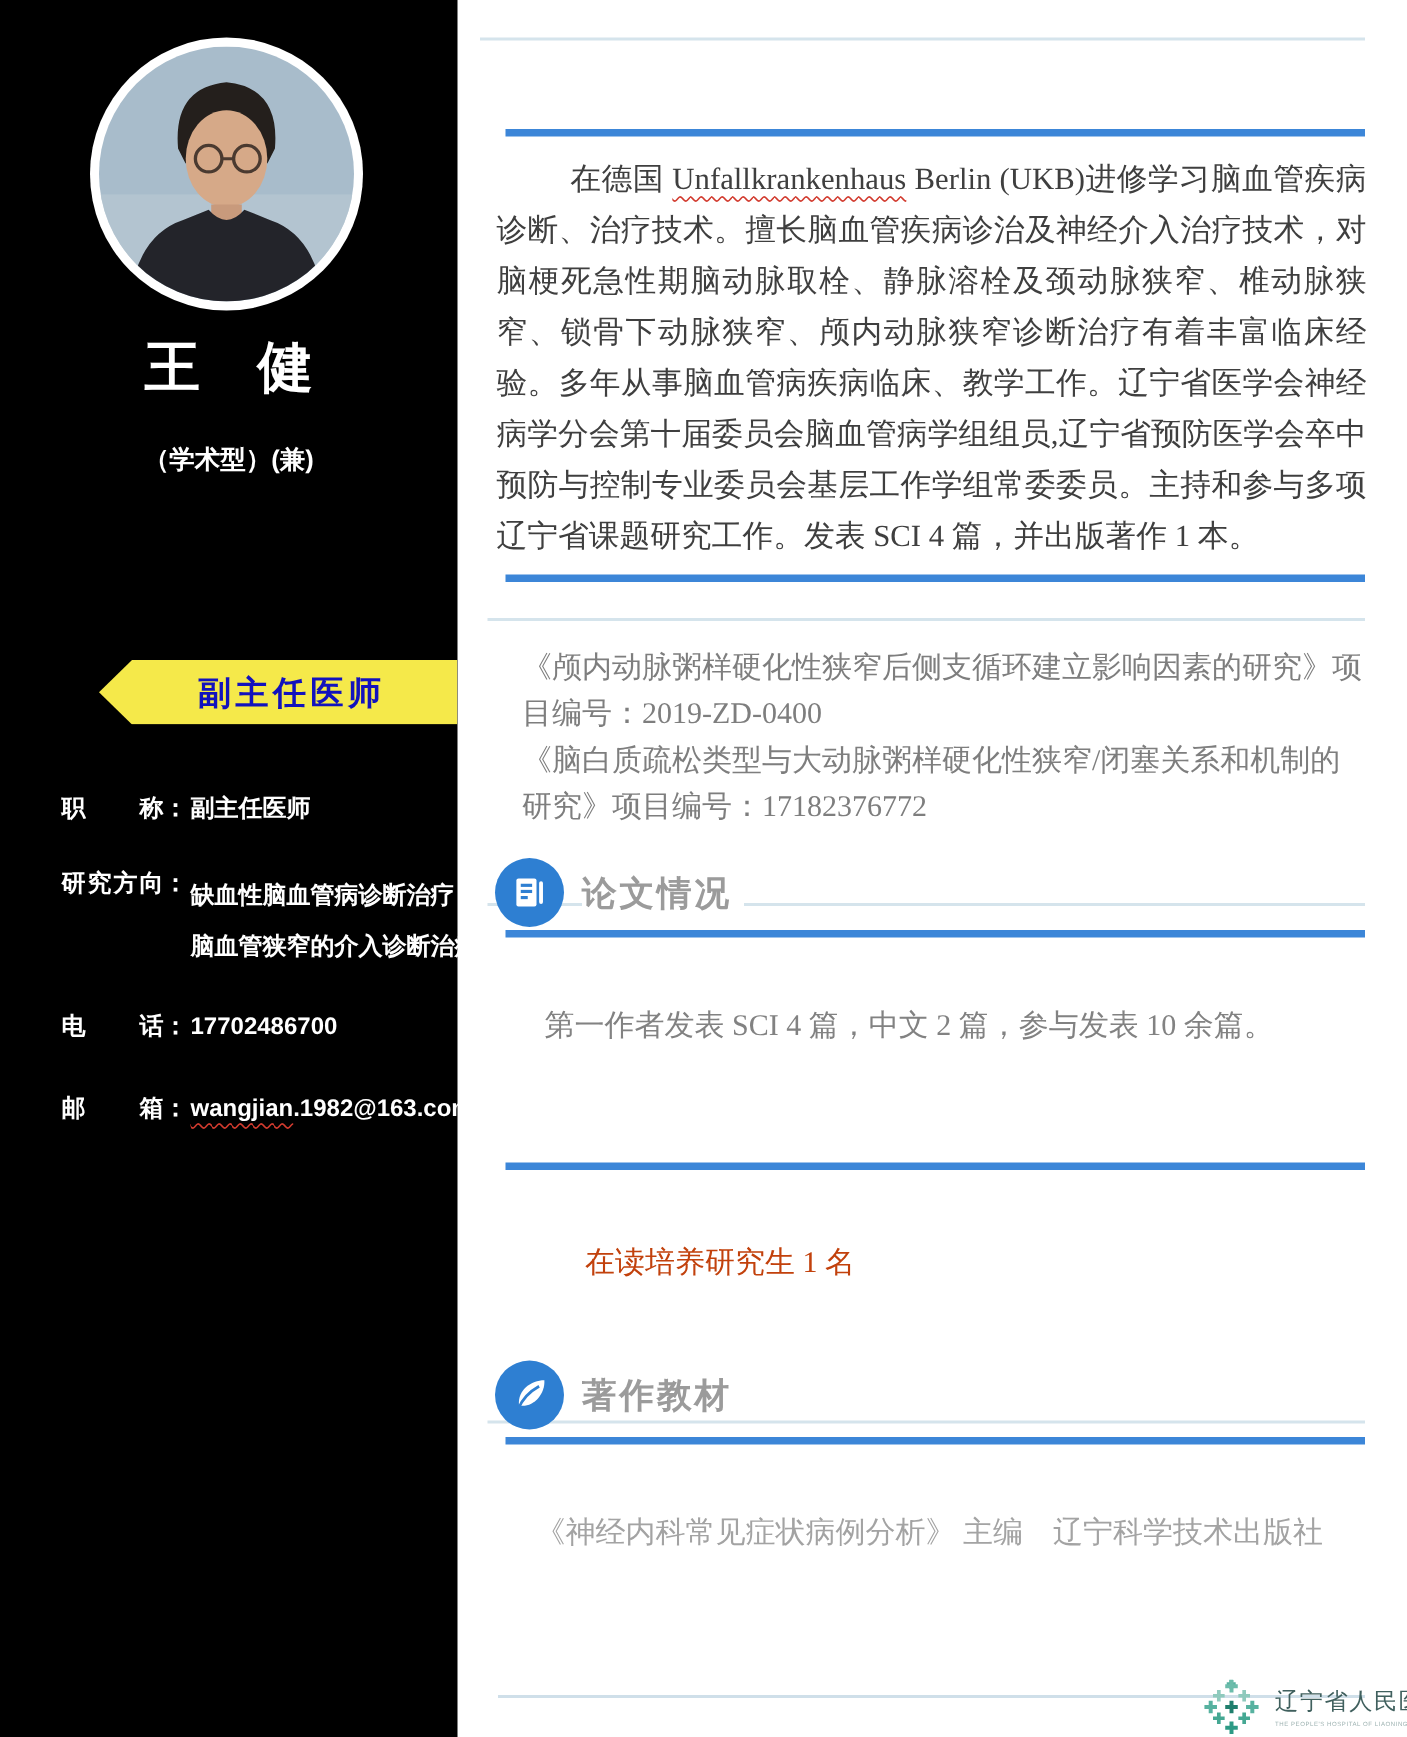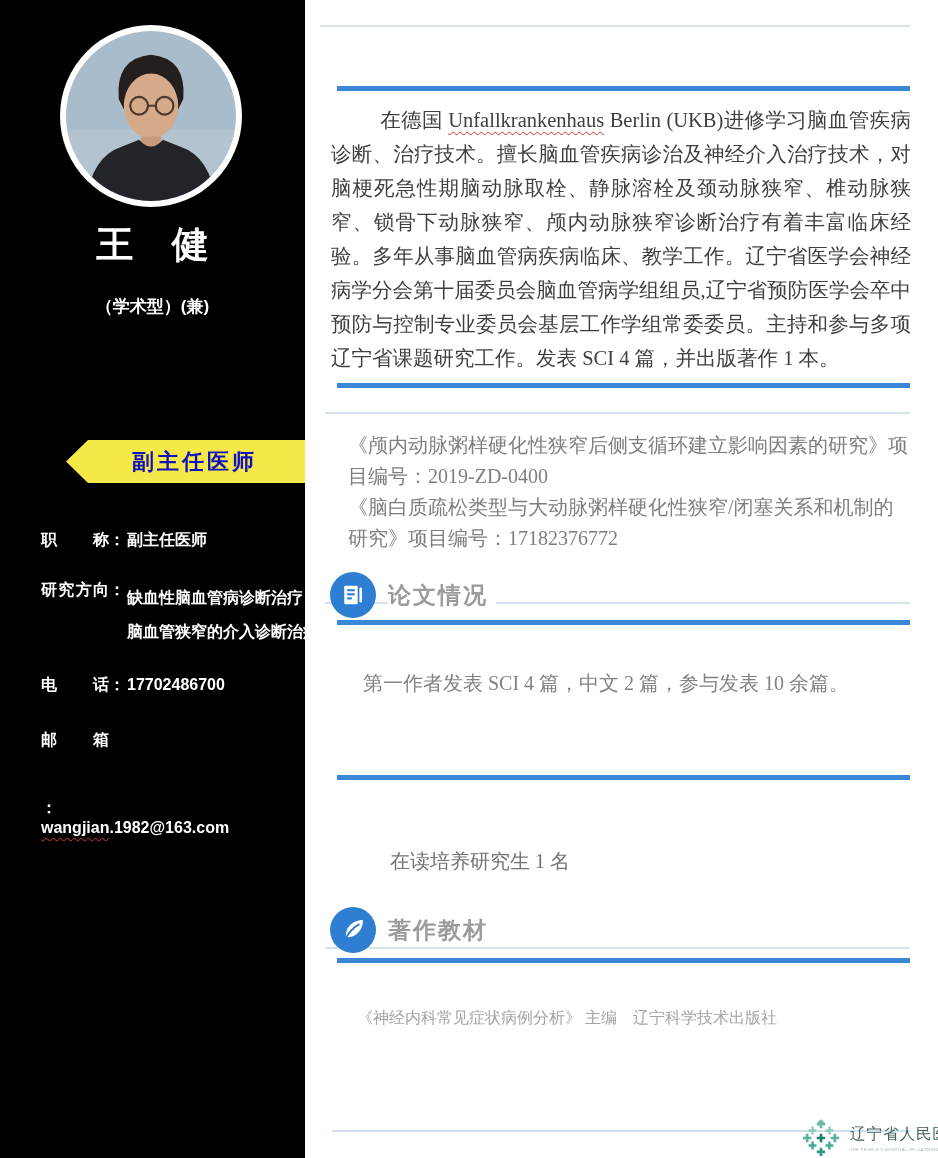--- a/index.html
+++ b/index.html
@@ -30,21 +30,21 @@
     clip-path:polygon(22px 0, 100% 0, 100% 100%, 22px 100%, 0 50%);
     color:#1212bd; font-size:22px; font-weight:bold; letter-spacing:3px;
     padding-left:18px;
   }
   .info-row { position:absolute; left:9px; width:292px; color:#fff; font-size:16px; font-weight:bold; display:flex; align-items:flex-start;margin-left:32px; }
   .info-row .lbl { display:inline-block; width:68px; text-align:justify; text-align-last:justify; flex:0 0 68px; }
   .info-row .colon { flex:0 0 18px; }
   .info-row .val  { white-space:pre-line; line-height:34px; margin-top:-8px; padding-top:8px; }
   .info-row .val, .info-row .lbl, .info-row .colon { line-height:20px; }
   .info-row .val.multiline { line-height:34px; margin-top:-7px; }
-  .row-1 { top:530px; } .row-2 { top:580px; } .row-3 { top:675px; } .row-4 { top:730px;flex-direction:column; }
+  .row-1 { top:530px; } .row-2 { top:580px; } .row-3 { top:675px; } .row-4 { top:730px; }
   .wavy { text-decoration:underline wavy #d23a2e 1px; text-underline-offset:4px; }
   
   .hairline { position:absolute; height:2px; background:#d5e4ec; }
   .hl-1 { left:320px; top:25px;  width:590px; }
   .hl-2 { left:325px; top:412px; width:585px; }
   .hl-3 { left:325px; top:602px; width:585px; }
   .hl-4 { left:325px; top:947px; width:585px; }
   .hl-5 { left:332px; top:1130px; width:578px; background:#cfdfe9; }
   .rule { position:absolute; left:337px; width:573px; height:5px; background:#3c86d8; }
   .rule-1 { top:86px; } .rule-2 { top:383px; } .rule-3 { top:620px; } .rule-4 { top:775px; } .rule-5 { top:958px; }
@@ -60,22 +60,22 @@
     background:#fff; padding-right:8px;
   }
   .cjk-serif { font-family:"Liberation Serif","DejaVu Serif",serif; }
   .intro {
     position:absolute; left:331px; top:103px; width:580px;
     font-size:20.5px; line-height:34px; color:#3f3f3f; text-indent:2.4em;
     text-align:justify;
   }
   .project-list { position:absolute; left:348px; top:430px; width:564px; font-size:20px; line-height:31px; color:#7e7e7e; list-style:none; }
   .papers-text   { position:absolute; left:363px; top:670px; width:560px; font-size:20px; color:#828282; }
-  .students-text { position:absolute; left:390px; top:828px; width:520px; font-size:20px; color:#737373;margin-top:20px; }
-  .books-text    { position:absolute; left:357px; top:1008px; width:560px; font-size:16px; color:#a3a3a3; }
+  .students-text { position:absolute; left:390px; top:828px; width:520px; font-size:20px; color:#c2410c; }
+  .books-text    { position:absolute; left:357px; top:1008px; width:560px; font-size:20px; color:#a3a3a3; }
   
   .hospital-logo { position:absolute; left:802px; top:1118px; width:134px; height:40px; display:flex; align-items:center; }
   .hospital-logo .cross { width:38px; height:38px; flex:0 0 38px; }
   .logo-divider { width:1px; height:32px; background:#bccaca; margin:0 6px 0 4px; }
   .logo-text { display:flex; flex-direction:column; }
   .hospital-name { font-size:15.5px; color:#40605e; letter-spacing:1px; white-space:nowrap; }
   .hospital-caption { font-size:4.5px; color:#9eb3b2; letter-spacing:.4px; white-space:nowrap; margin-top:2px; transform:scale(.9); transform-origin:left; }
 </style>
 </head>
 <body>

